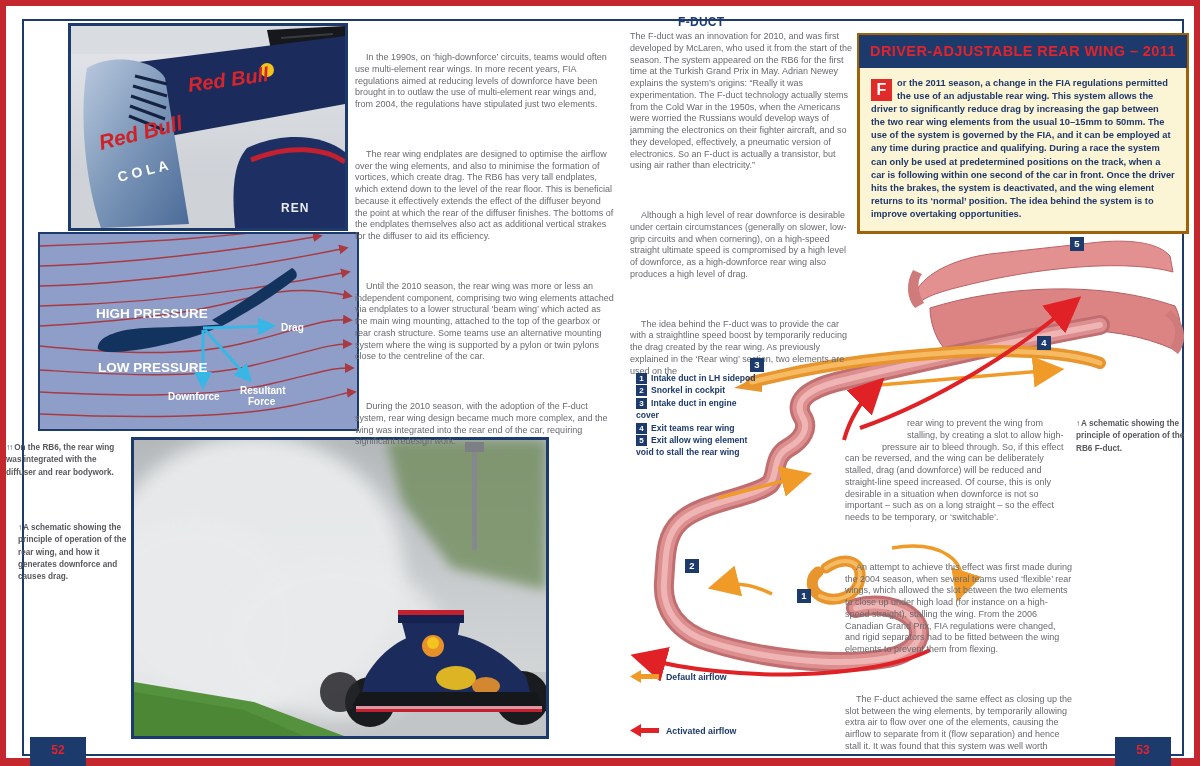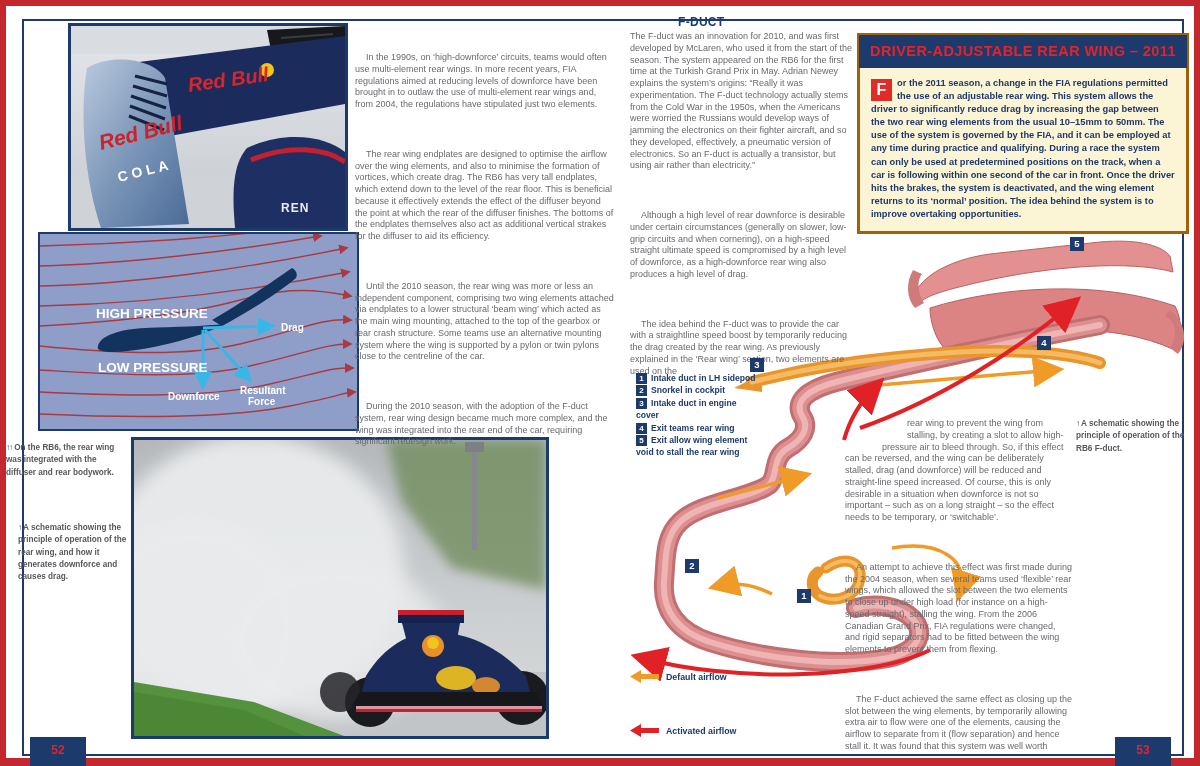--- a/index.html
+++ b/index.html
@@ -281,21 +281,21 @@
   <div class="tag" style="left:679px; top:553px;">2</div>
   <div class="tag" style="left:744px; top:352px;">3</div>
   <div class="tag" style="left:1031px; top:330px;">4</div>
   <div class="tag" style="left:1064px; top:231px;">5</div>
 
   <div class="body-text" style="left:839px; top:412px; width:227px;">
     <div class="shim-a"></div>
     <div class="shim-b"></div>
     <p>rear wing to prevent the wing from stalling, by creating a slot to allow high-pressure air to bleed through. So, if this effect can be reversed, and the wing can be deliberately stalled, drag (and downforce) will be reduced and straight-line speed increased. Of course, this is only desirable in a situation when downforce is not so important – such as on a long straight – so the effect needs to be temporary, or ‘switchable’.</p>
     <p class="ind">An attempt to achieve this effect was first made during the 2004 season, when several teams used ‘flexible’ rear wings, which allowed the slot between the two elements to close up under high load (for instance on a high-speed straight), stalling the wing. From the 2006 Canadian Grand Prix, FIA regulations were changed, and rigid separators had to be fitted between the wing elements to prevent them from flexing.</p>
-    <p class="ind">The F-duct achieved the same effect as closing up the slot between the wing elements, by temporarily allowing extra air to flow were one of the elements, causing the airflow to separate from it (flow separation) and hence stall it. It was found that this system was well worth</p>
+    <p class="ind">The F-duct achieved the same effect as closing up the slot between the wing elements, by temporarily allowing extra air to flow over one of the elements, causing the airflow to separate from it (flow separation) and hence stall it. It was found that this system was well worth</p>
   </div>
 
   <div class="caption" style="left:1070px; top:412px; width:114px;">
     <span class="arr">↑</span><span>A schematic showing the principle of operation of the RB6 F-duct.</span>
   </div>
 
   <div class="akey" style="left:624px; top:664px;">
     <svg width="30" height="13" viewBox="0 0 30 13">
       <path d="M0,6.5 L11,0 L11,4 L29,4 L29,9 L11,9 L11,13 Z" fill="#f09a28"></path>
     </svg>

